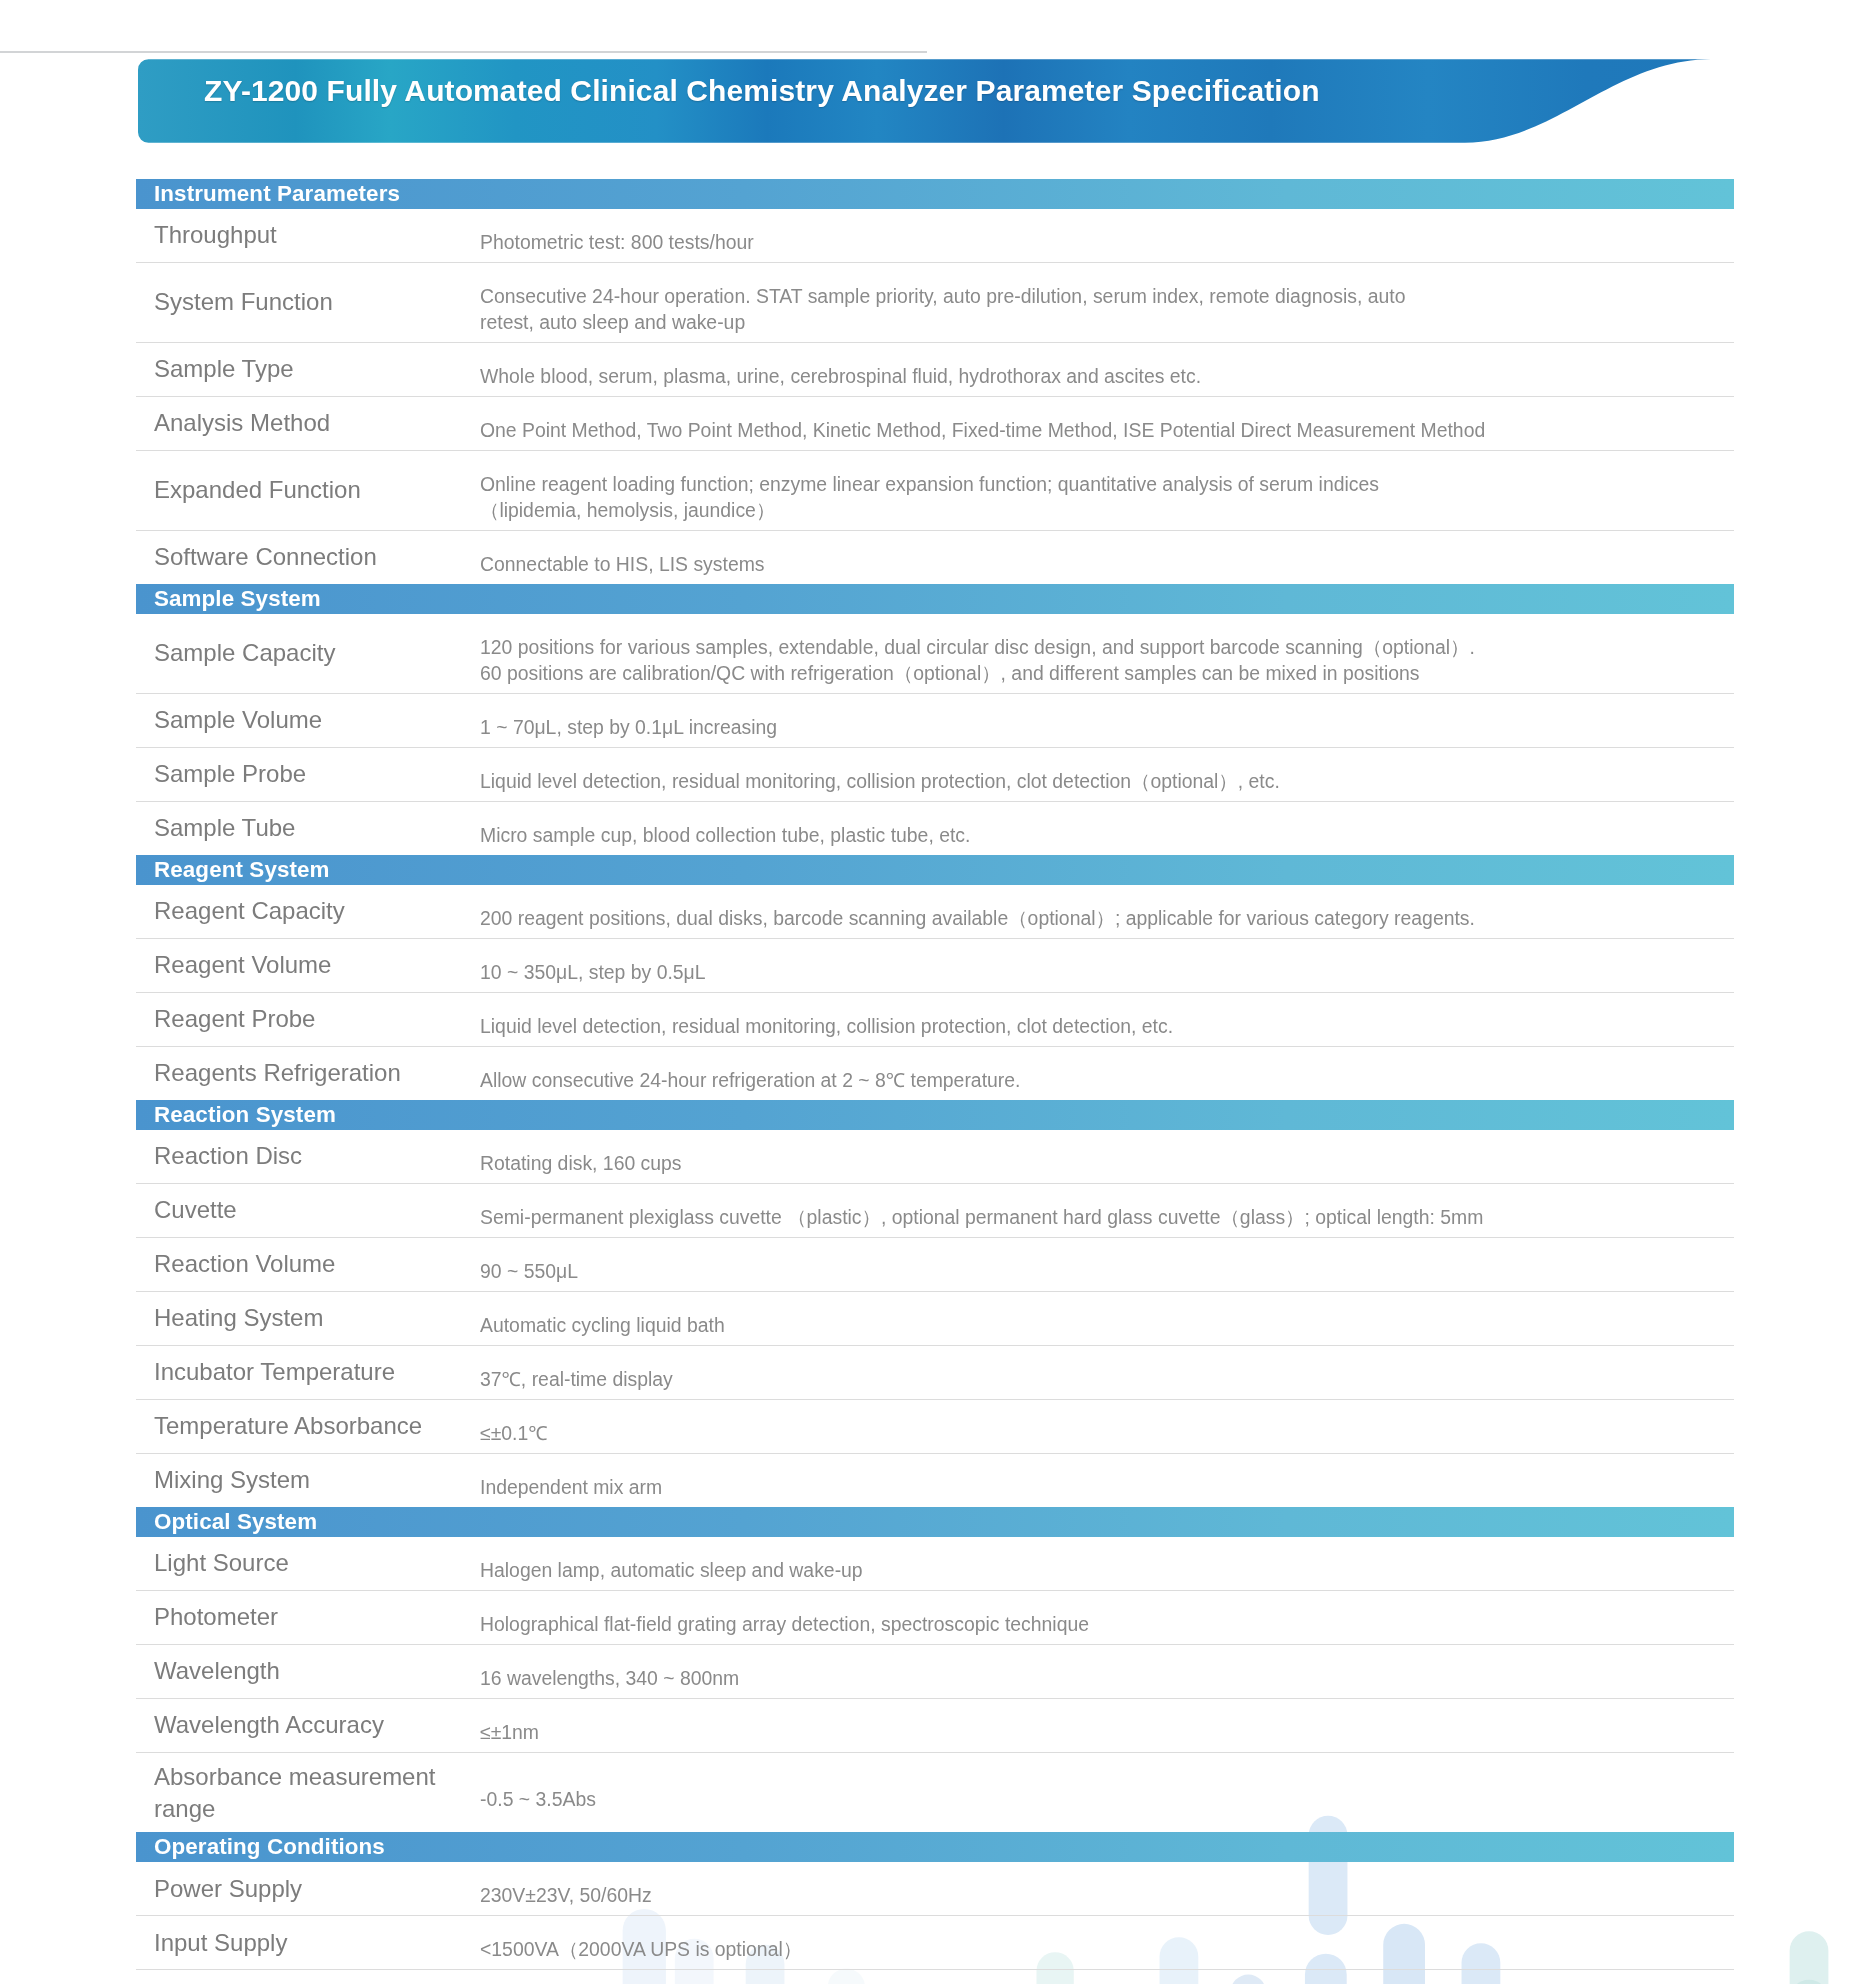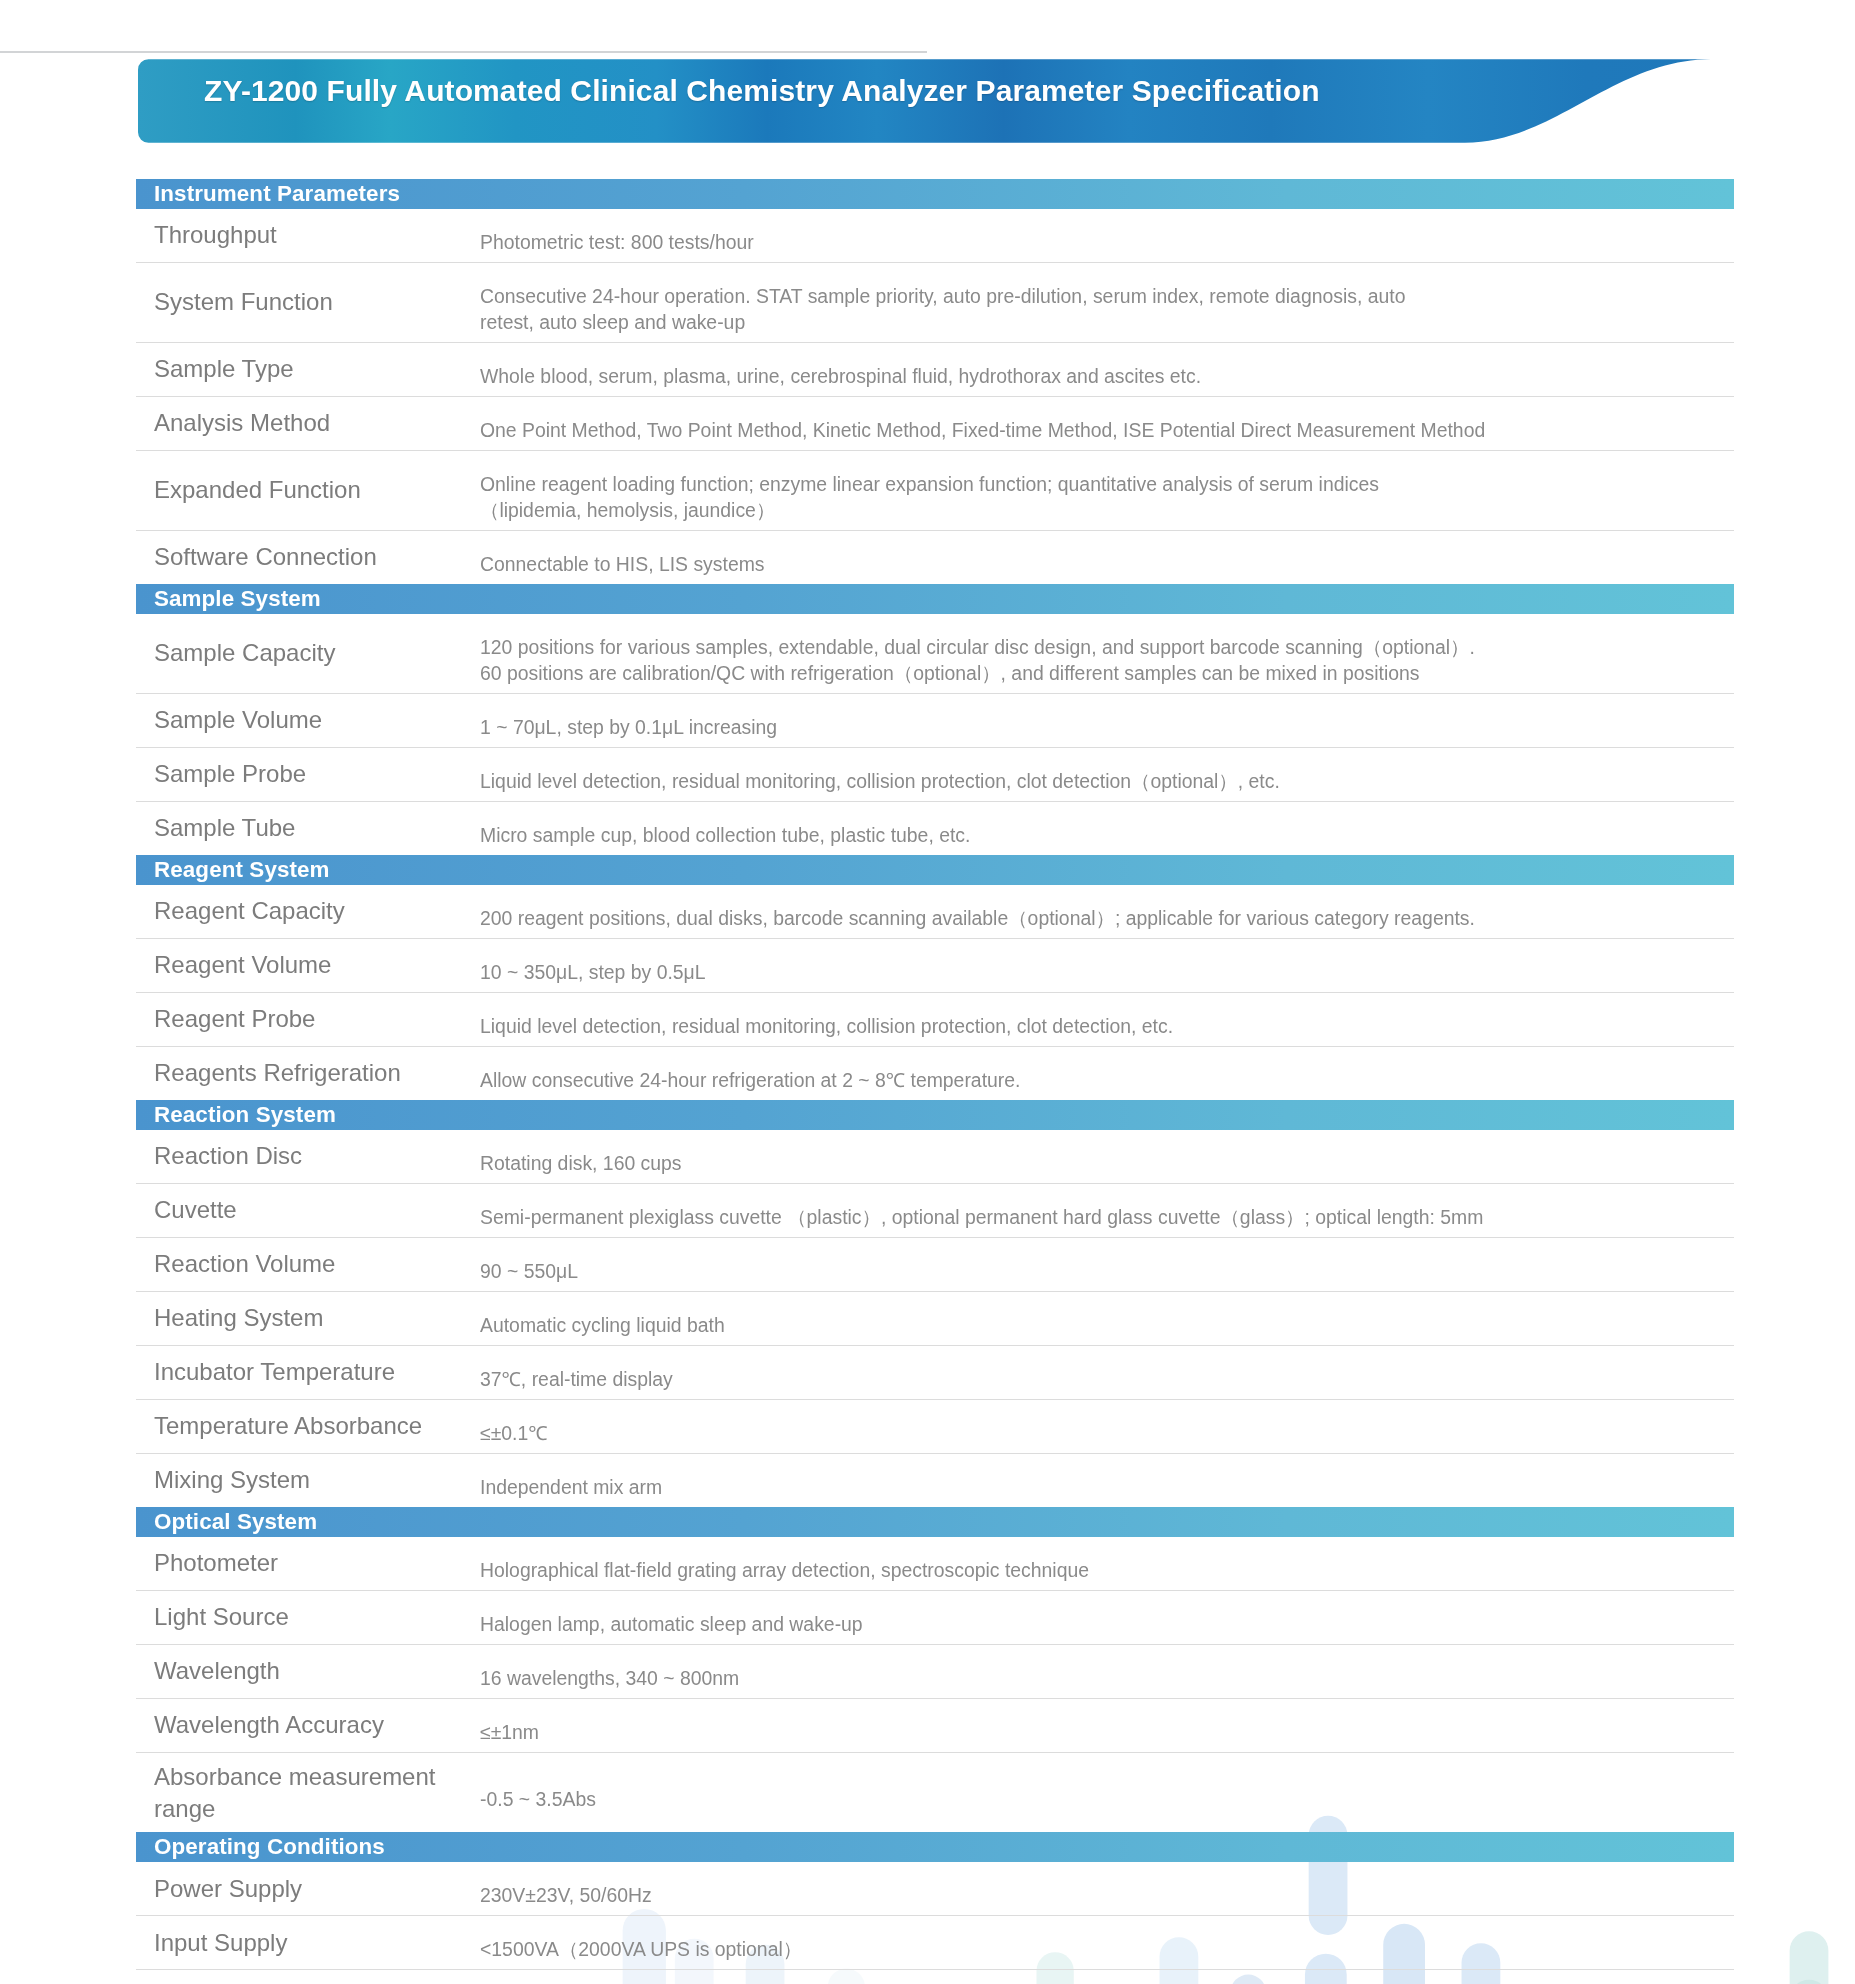--- a/index.html
+++ b/index.html
@@ -295,32 +295,32 @@
       </div>
     </div>
     <div class="row pre-head">
       <div class="label">Mixing System</div>
       <div class="value">
         <span class="ln">Independent mix arm</span>
       </div>
     </div>
     <div class="section-head">Optical System</div>
     <div class="row">
+      <div class="label">Light Source</div>
+      <div class="value">
+        <span class="ln">Halogen lamp, automatic sleep and wake-up</span>
+      </div>
+    </div>
+    <div class="row">
       <div class="label">Photometer</div>
       <div class="value">
         <span class="ln">Holographical flat-field grating array detection, spectroscopic technique</span>
       </div>
     </div>
     <div class="row">
-      <div class="label">Light Source</div>
-      <div class="value">
-        <span class="ln">Halogen lamp, automatic sleep and wake-up</span>
-      </div>
-    </div>
-    <div class="row">
       <div class="label">Wavelength</div>
       <div class="value">
         <span class="ln">16 wavelengths, 340 ~ 800nm</span>
       </div>
     </div>
     <div class="row">
       <div class="label">Wavelength Accuracy</div>
       <div class="value">
         <span class="ln">≤±1nm</span>
       </div>

